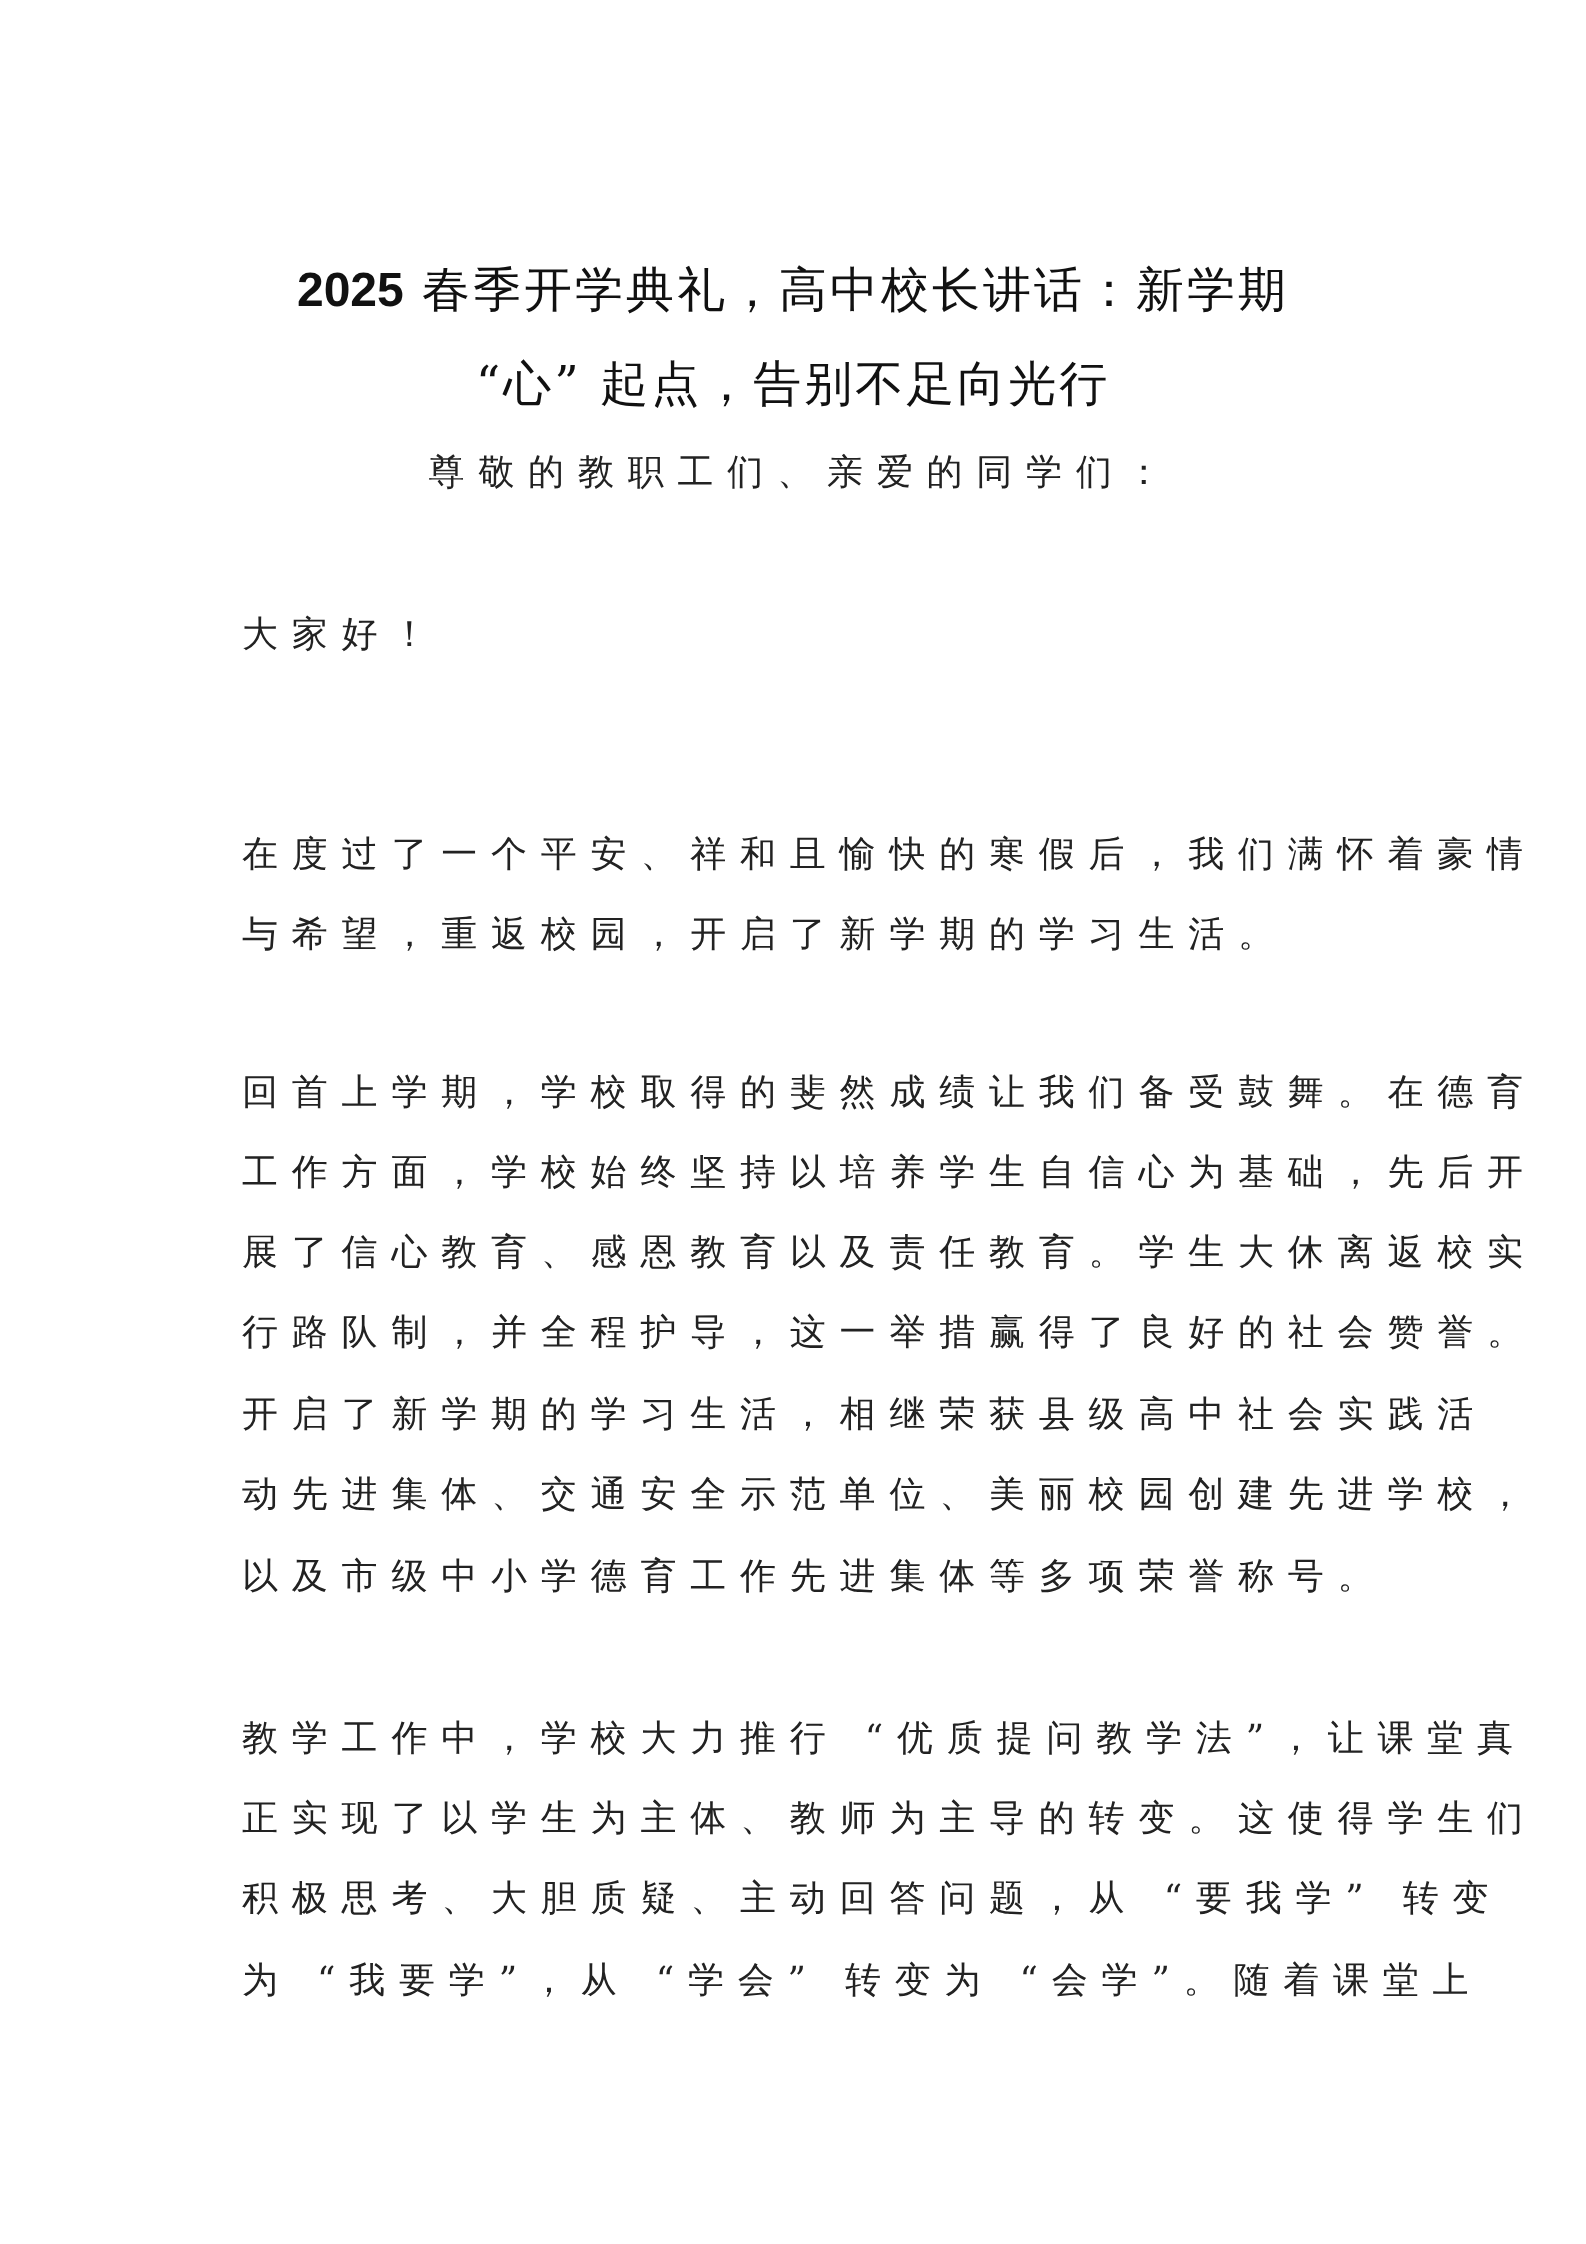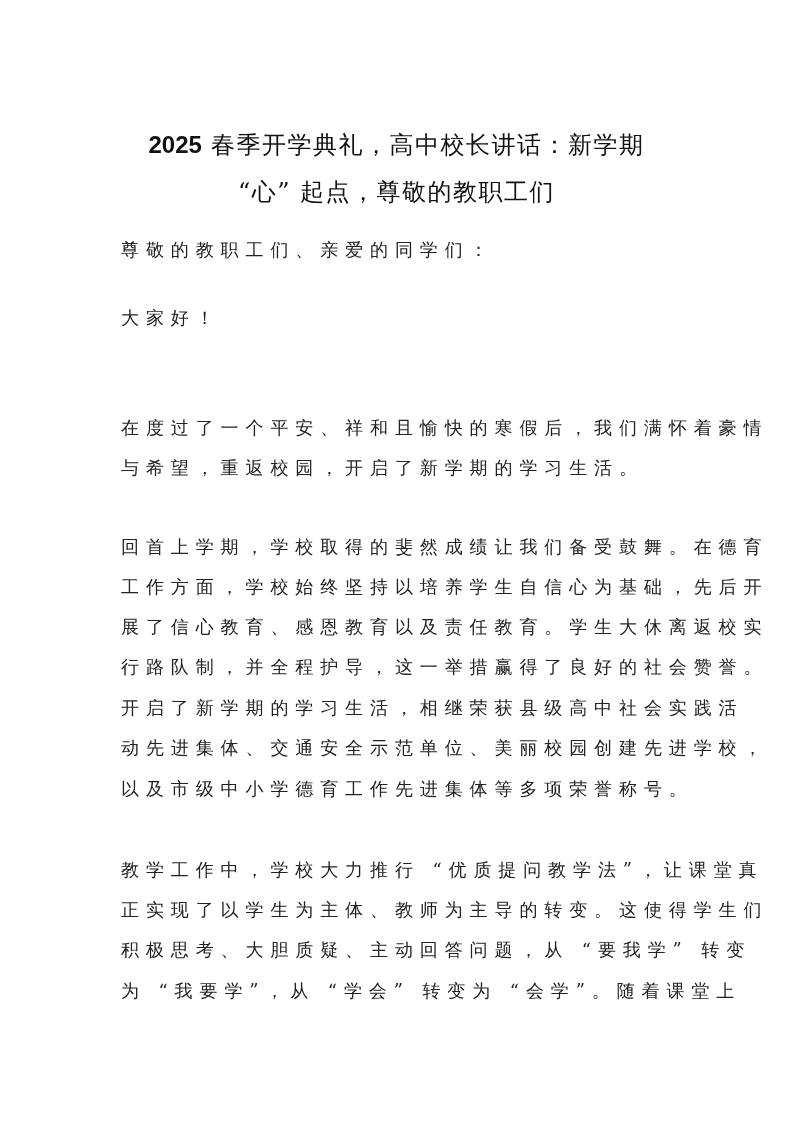--- a/index.html
+++ b/index.html
@@ -50,23 +50,23 @@
     }
   </style>
 </head>
 <body>
 
 <div class="page">
 
   <div class="title-line" style="top:129px;">
     <span class="num">2025</span><span> 春季开学典礼，高中校长讲话：新学期</span>
   </div>
-  <div class="title-line" style="top:176px;">“心” 起点，尊敬的教职工们</div>
+  <div class="title-line" style="top:176px;">“心” 起点，告别不足向光行</div>
 
-  <div class="line" style="top:238px;">尊敬的教职工们、亲爱的同学们：</div>
+  <div class="line" style="top:225px;text-align:center;">尊敬的教职工们、亲爱的同学们：</div>
 
   <div class="line" style="top:306px;">大家好！</div>
 
   <div class="line" style="top:416px;text-align:center;">在度过了一个平安、祥和且愉快的寒假后，我们满怀着豪情</div>
   <div class="line" style="top:456px;">与希望，重返校园，开启了新学期的学习生活。</div>
 
   <div class="line" style="top:535px;">回首上学期，学校取得的斐然成绩让我们备受鼓舞。在德育</div>
   <div class="line" style="top:615px;">展了信心教育、感恩教育以及责任教育。学生大休离返校实</div>
   <div class="line" style="top:575px;">工作方面，学校始终坚持以培养学生自信心为基础，先后开</div>
   <div class="line" style="top:655px;">行路队制，并全程护导，这一举措赢得了良好的社会赞誉。</div>

